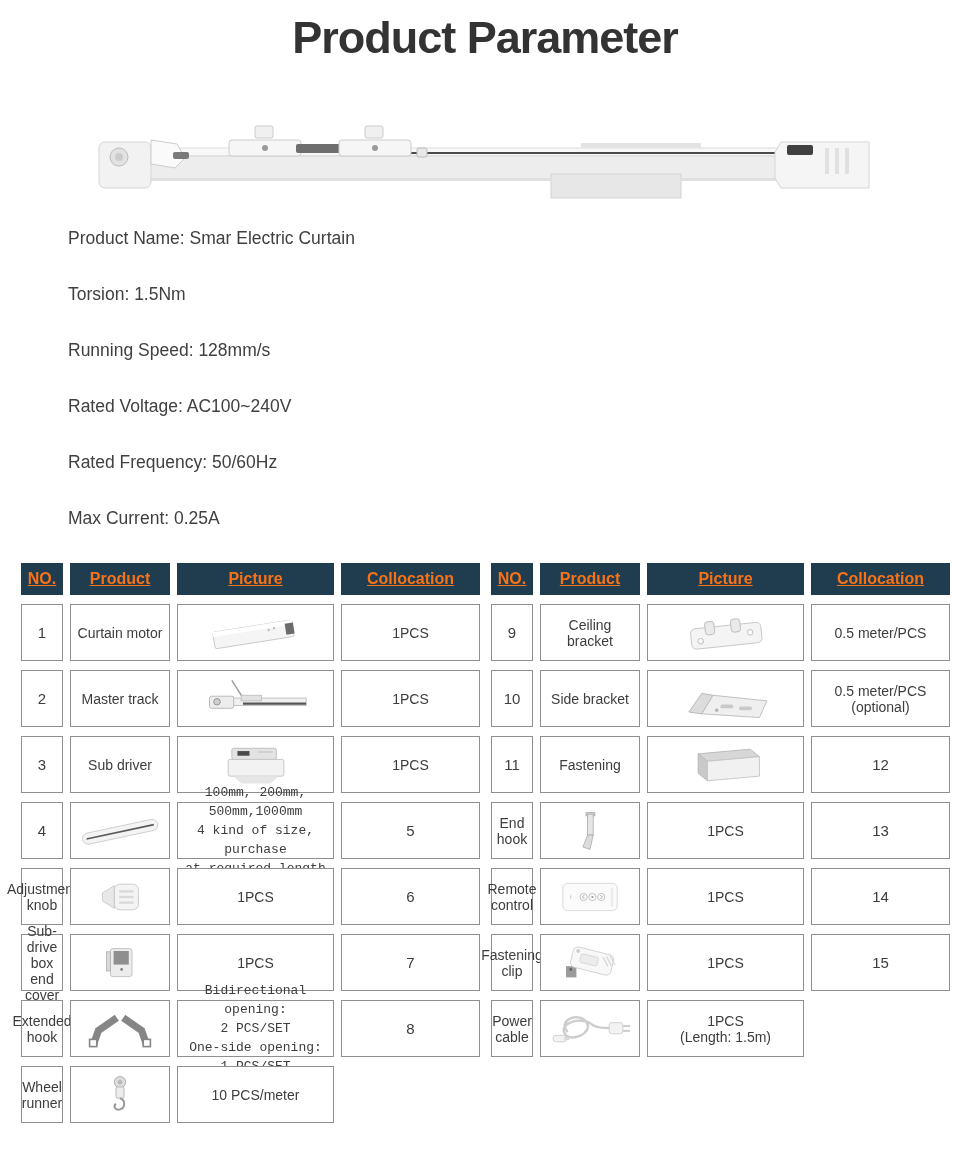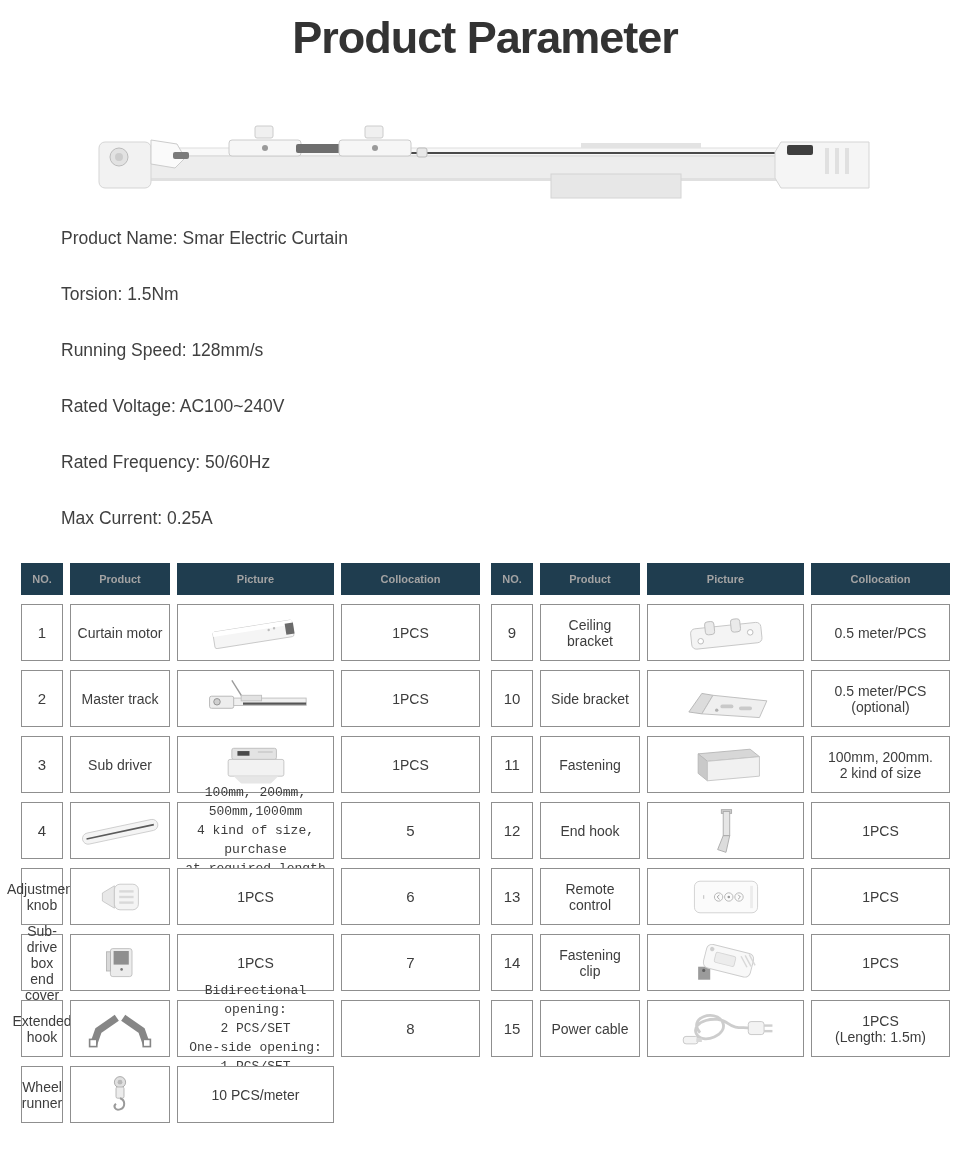--- a/index.html
+++ b/index.html
@@ -8,36 +8,36 @@
     position:relative; width:968px; height:1152px; margin:0 auto;
     background:#fff; font-family:"Liberation Sans", sans-serif; overflow:hidden;
   }
   .title {
     position:absolute; top:12px; left:0; width:100%;
     text-align:center; font-size:45px; font-weight:bold;
     color:#333333; letter-spacing:-1px;
   }
   .hero { position:absolute; top:112px; left:80px; width:810px; height:95px; }
   .spec-col { position:absolute; top:228px; }
-  .spec-col.left { left:60px; }
+  .spec-col.left { left:67px; }
   .spec-col.right { left:513px; }
   .spec-col p {
     font-size:17.5px; line-height:20px; color:#404040;
     margin:0 0 36px 0; white-space:nowrap;
   }
   .ptable {
     position:absolute; top:563px; display:grid;
     grid-template-columns:42px 100px 157px 139px;
     column-gap:7px; row-gap:9px;
   }
   .ptable.tleft  { left:20px;  grid-template-rows:32px repeat(8,57px); }
   .ptable.tright { left:490px; grid-template-rows:32px repeat(7,57px); }
   .hcell {
-    background:#1f3d4f; color:#a3a3a3; font-weight:bold; font-size:11px;
-    display:flex; align-items:center; justify-content:center;
+    background:#1f3d4f; color:#f97316; font-weight:bold; font-size:16px;
+    display:flex; align-items:center; justify-content:center;text-decoration:underline;
   }
   .cell {
     border:1px solid #8f8f8f; background:#fff;
     display:flex; align-items:center; justify-content:center;
     text-align:center; color:#3d3d3d; font-size:14px; line-height:16px;
     padding:2px 3px; white-space:pre-line;
   }
   .cell.no { font-size:15px; }
   .cell.small { font-size:13px; line-height:19px;font-family:Liberation Mono, monospace; }
   .cell.pic { padding:1px; }
@@ -243,22 +243,20 @@
 
     <div class="cell no">11</div>
     <div class="cell">Fastening</div>
     <div class="cell pic">
       <svg viewBox="0 0 120 56">
         <polygon points="30,16 86,11 96,19 40,24" fill="#d7d7d7" stroke="#b8b8b8"></polygon>
         <polygon points="30,16 40,24 40,45 30,37" fill="#c9c9c9" stroke="#b8b8b8"></polygon>
         <polygon points="40,24 96,19 96,40 40,45" fill="#f1f1f1" stroke="#c6c6c6"></polygon>
       </svg>
     </div>
-    <div class="cell">100mm, 200mm.
-2 kind of size</div>
 
     <div class="cell no">12</div>
     <div class="cell">End hook</div>
     <div class="cell pic">
       <svg viewBox="0 0 120 56">
         <rect x="55" y="5" width="11" height="4" fill="#cfcfcf" stroke="#ababab"></rect>
         <rect x="57" y="7" width="7" height="26" fill="#e6e6e6" stroke="#ababab"></rect>
         <path d="M57,33 L64,33 L60,51 L51,48 Z" fill="#dcdcdc" stroke="#ababab"></path>
       </svg>
     </div>

